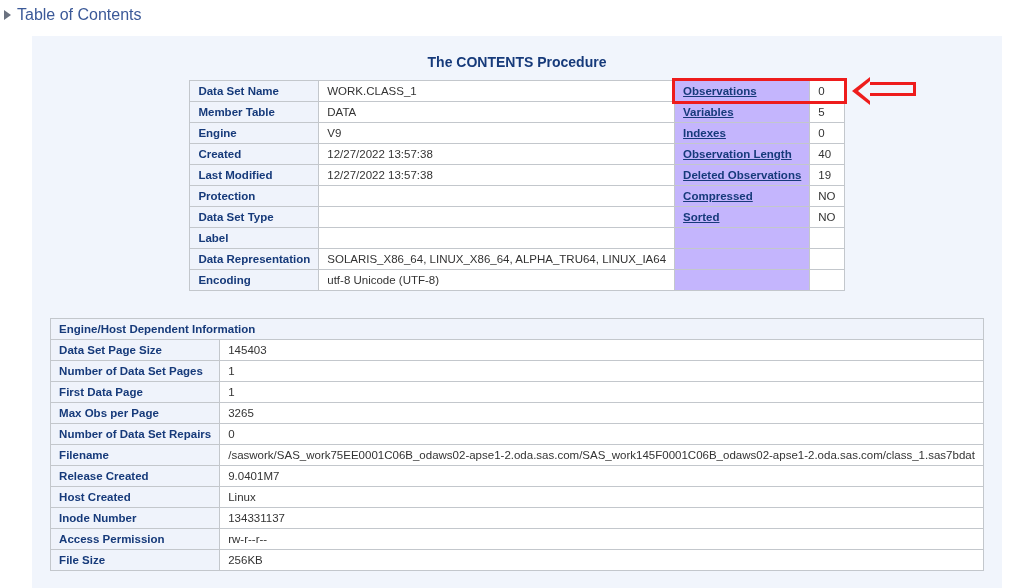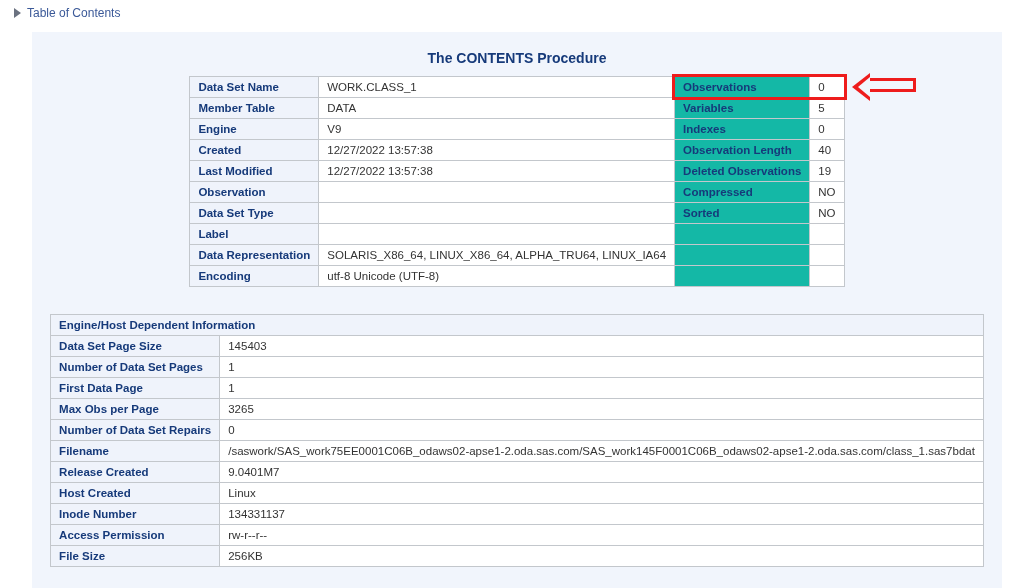--- a/index.html
+++ b/index.html
@@ -3,25 +3,25 @@
   <meta charset="utf-8">
   <style>
     * { box-sizing: border-box; margin: 0; padding: 0; }
     body {
       font-family: Arial, Helvetica, sans-serif;
       font-size: 12px;
       background: #ffffff;
       color: #333;
     }
     .toc-header {
-      padding: 6px 12px 4px 14px;
+      padding: 6px 12px 4px 4px;
       display: flex;
       align-items: center;
       color: #3b5998;
-      font-size: 12px;
+      font-size: 16px;
     }
     .toc-header .tri {
       width: 0; height: 0;
       border-top: 5px solid transparent;
       border-bottom: 5px solid transparent;
       border-left: 7px solid #6b7280;
       margin-right: 6px;
     }
     .outer-area {
       margin: 8px 22px 18px 32px;
@@ -48,23 +48,24 @@
       vertical-align: middle;
       white-space: nowrap;
     }
     .lab {
       background: #eff3fb;
       color: #163a7a;
       font-weight: bold;
       min-width: 122px;
     }
     .lab-narrow {
-      background: #14b8a6;
-      color: #163a7a;
-      font-weight: bold;
+      background: #c4b5fd;
+      color: #163a7a;
+      font-weight: bold;
+      text-decoration: underline;
     }
     .val {
       background: #ffffff;
     }
     .table1 {
       margin: 0 auto 14px;
     }
     .table1 .wideval { min-width: 280px; margin-top: 24px; }
 
     .table2 {
@@ -159,21 +160,21 @@
           <td class="lab-narrow">Observation Length</td>
           <td class="val">40</td>
         </tr>
         <tr>
           <td class="lab">Last Modified</td>
           <td class="val wideval">12/27/2022 13:57:38</td>
           <td class="lab-narrow">Deleted Observations</td>
           <td class="val">19</td>
         </tr>
         <tr>
-          <td class="lab">Observation</td>
+          <td class="lab">Protection</td>
           <td class="val wideval"></td>
           <td class="lab-narrow">Compressed</td>
           <td class="val">NO</td>
         </tr>
         <tr>
           <td class="lab">Data Set Type</td>
           <td class="val wideval"></td>
           <td class="lab-narrow">Sorted</td>
           <td class="val">NO</td>
         </tr>

